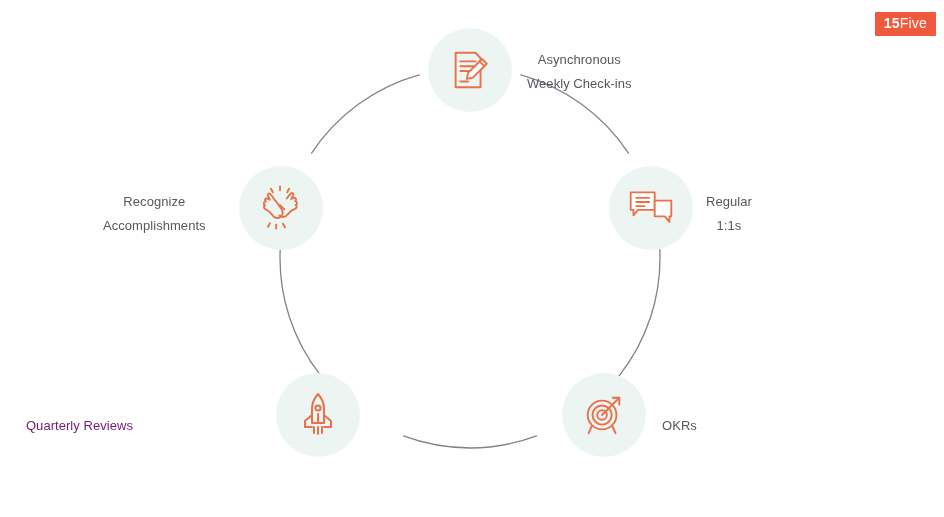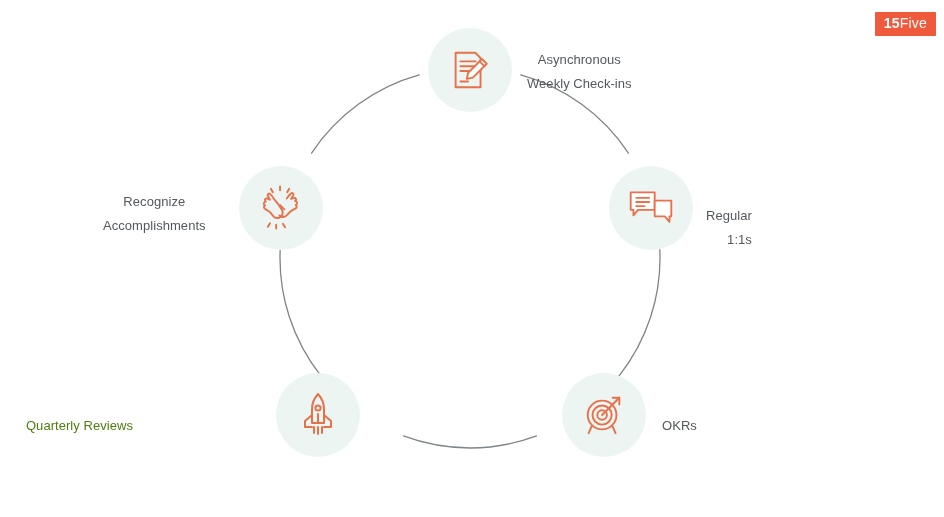--- a/index.html
+++ b/index.html
@@ -153,21 +153,21 @@
         <path d="M24 5.5V1.5M31.5 7.5l2-3.6M16.5 7.5l-2-3.6"></path>
         <path d="M20 41.5v4M27 40.5l2.2 3.6M13.5 40l-2.2 3.5"></path>
       </g>
     </svg>
         </span>
       </div>
     </div>
   <div id="labels-layer">
       <div class="label" style="left: 527px; top: 48px; color: rgb(83, 88, 94); text-align: center;">Asynchronous
 Weekly Check-ins</div>
-      <div class="label" style="left: 706px; top: 204px; color: rgb(83, 88, 94); text-align: right;">Regular
+      <div class="label" style="left: 706px; top: 190px; color: rgb(83, 88, 94); text-align: center;">Regular
 1:1s</div>
       <div class="label" style="left: 662px; top: 414px; color: rgb(83, 88, 94); text-align: right;">OKRs</div>
-      <div class="label" style="left: auto; top: 414px; color: #4d7c0f; text-align: right; right: 811px;">Quarterly Reviews</div>
+      <div class="label" style="left: auto; top: 414px; color: #701a75; text-align: right; right: 811px;">Quarterly Reviews</div>
       <div class="label" style="left: 103px; top: 190px; color: rgb(83, 88, 94); ">Recognize
 Accomplishments</div>
     </div>
 
 </div>
 
 </body></html>

